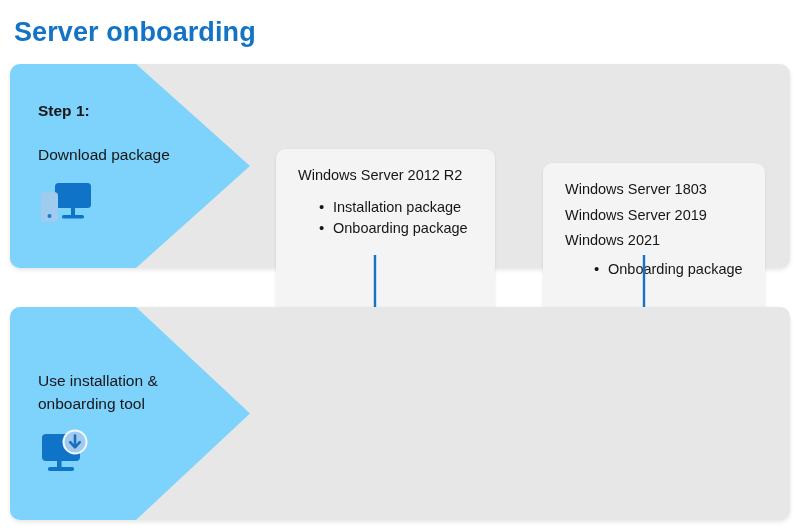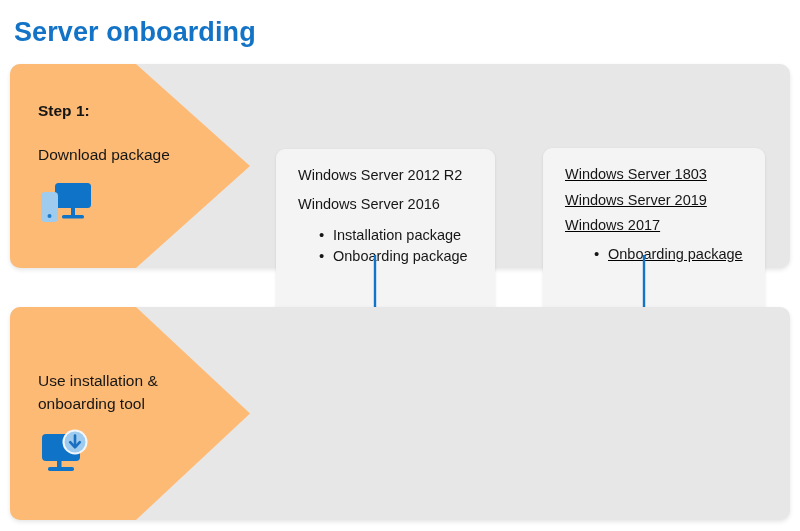--- a/index.html
+++ b/index.html
@@ -40,21 +40,21 @@
   #band-step1 { top: 64px;  height: 204px; }
   #band-step2 { top: 307px; height: 213px; }
 
   
   .chevron {
     position: absolute;
     left: 0;
     top: 0;
     height: 100%;
     width: 240px;
-    background: #fdba74;
+    background: #7dd3fc;
     border-top-left-radius: 10px;
     border-bottom-left-radius: 10px;
     -webkit-clip-path: polygon(0 0, 126px 0, 100% 50%, 126px 100%, 0 100%);
     clip-path: polygon(0 0, 126px 0, 100% 50%, 126px 100%, 0 100%);
   }
   .chevron-inner {
     position: absolute;
     left: 28px;
     top: 0;
     height: 100%;
@@ -84,21 +84,21 @@
   }
 
   
   .card {
     position: absolute;
     background: #f4f4f4;
     border-radius: 9px;
     box-shadow: 0 1px 3px rgba(0,0,0,0.10);
   }
   #card-legacy   { left: 266px; top: 85px;  width: 219px; height: 172px; }
-  #card-modern   { left: 533px; top: 84px;  width: 222px; height: 172px; text-decoration: underline; }
+  #card-modern   { left: 533px; top: 99px;  width: 222px; height: 172px; }
 
   .card-inner { padding: 19px 18px 0 22px; }
 
   .os-line {
     font-size: 14.5px;
     color: #161616;
     line-height: 1.0;
     margin-bottom: 14px;
     white-space: nowrap;
   }
@@ -154,33 +154,32 @@
           <rect x="3" y="12" width="17" height="30" rx="4" fill="#9ecbee"></rect>
           <circle cx="11.5" cy="36" r="2" fill="#1b7ac9"></circle>
         </svg>
       </div>
     </div>
   </div>
 
   <div class="card" id="card-legacy">
     <div class="card-inner">
       <div class="os-line">Windows Server 2012 R2</div>
-      <div class="os-line">Windows Server 2016</div>
       <ul class="bullets">
         <li>Installation package</li>
         <li>Onboarding package</li>
       </ul>
     </div>
   </div>
 
   <div class="card" id="card-modern">
     <div class="card-inner">
       <div class="os-line">Windows Server 1803</div>
       <div class="os-line">Windows Server 2019</div>
-      <div class="os-line">Windows 2017</div>
+      <div class="os-line">Windows 2021</div>
       <ul class="bullets">
         <li>Onboarding package</li>
       </ul>
     </div>
   </div>
 </div>
 
 <div class="connector" id="connector-left">
   <svg width="26" height="80" viewBox="0 0 26 80" xmlns="http://www.w3.org/2000/svg">
     <line x1="13" y1="0" x2="13" y2="72" stroke="#1273c7" stroke-width="2.4"></line>

